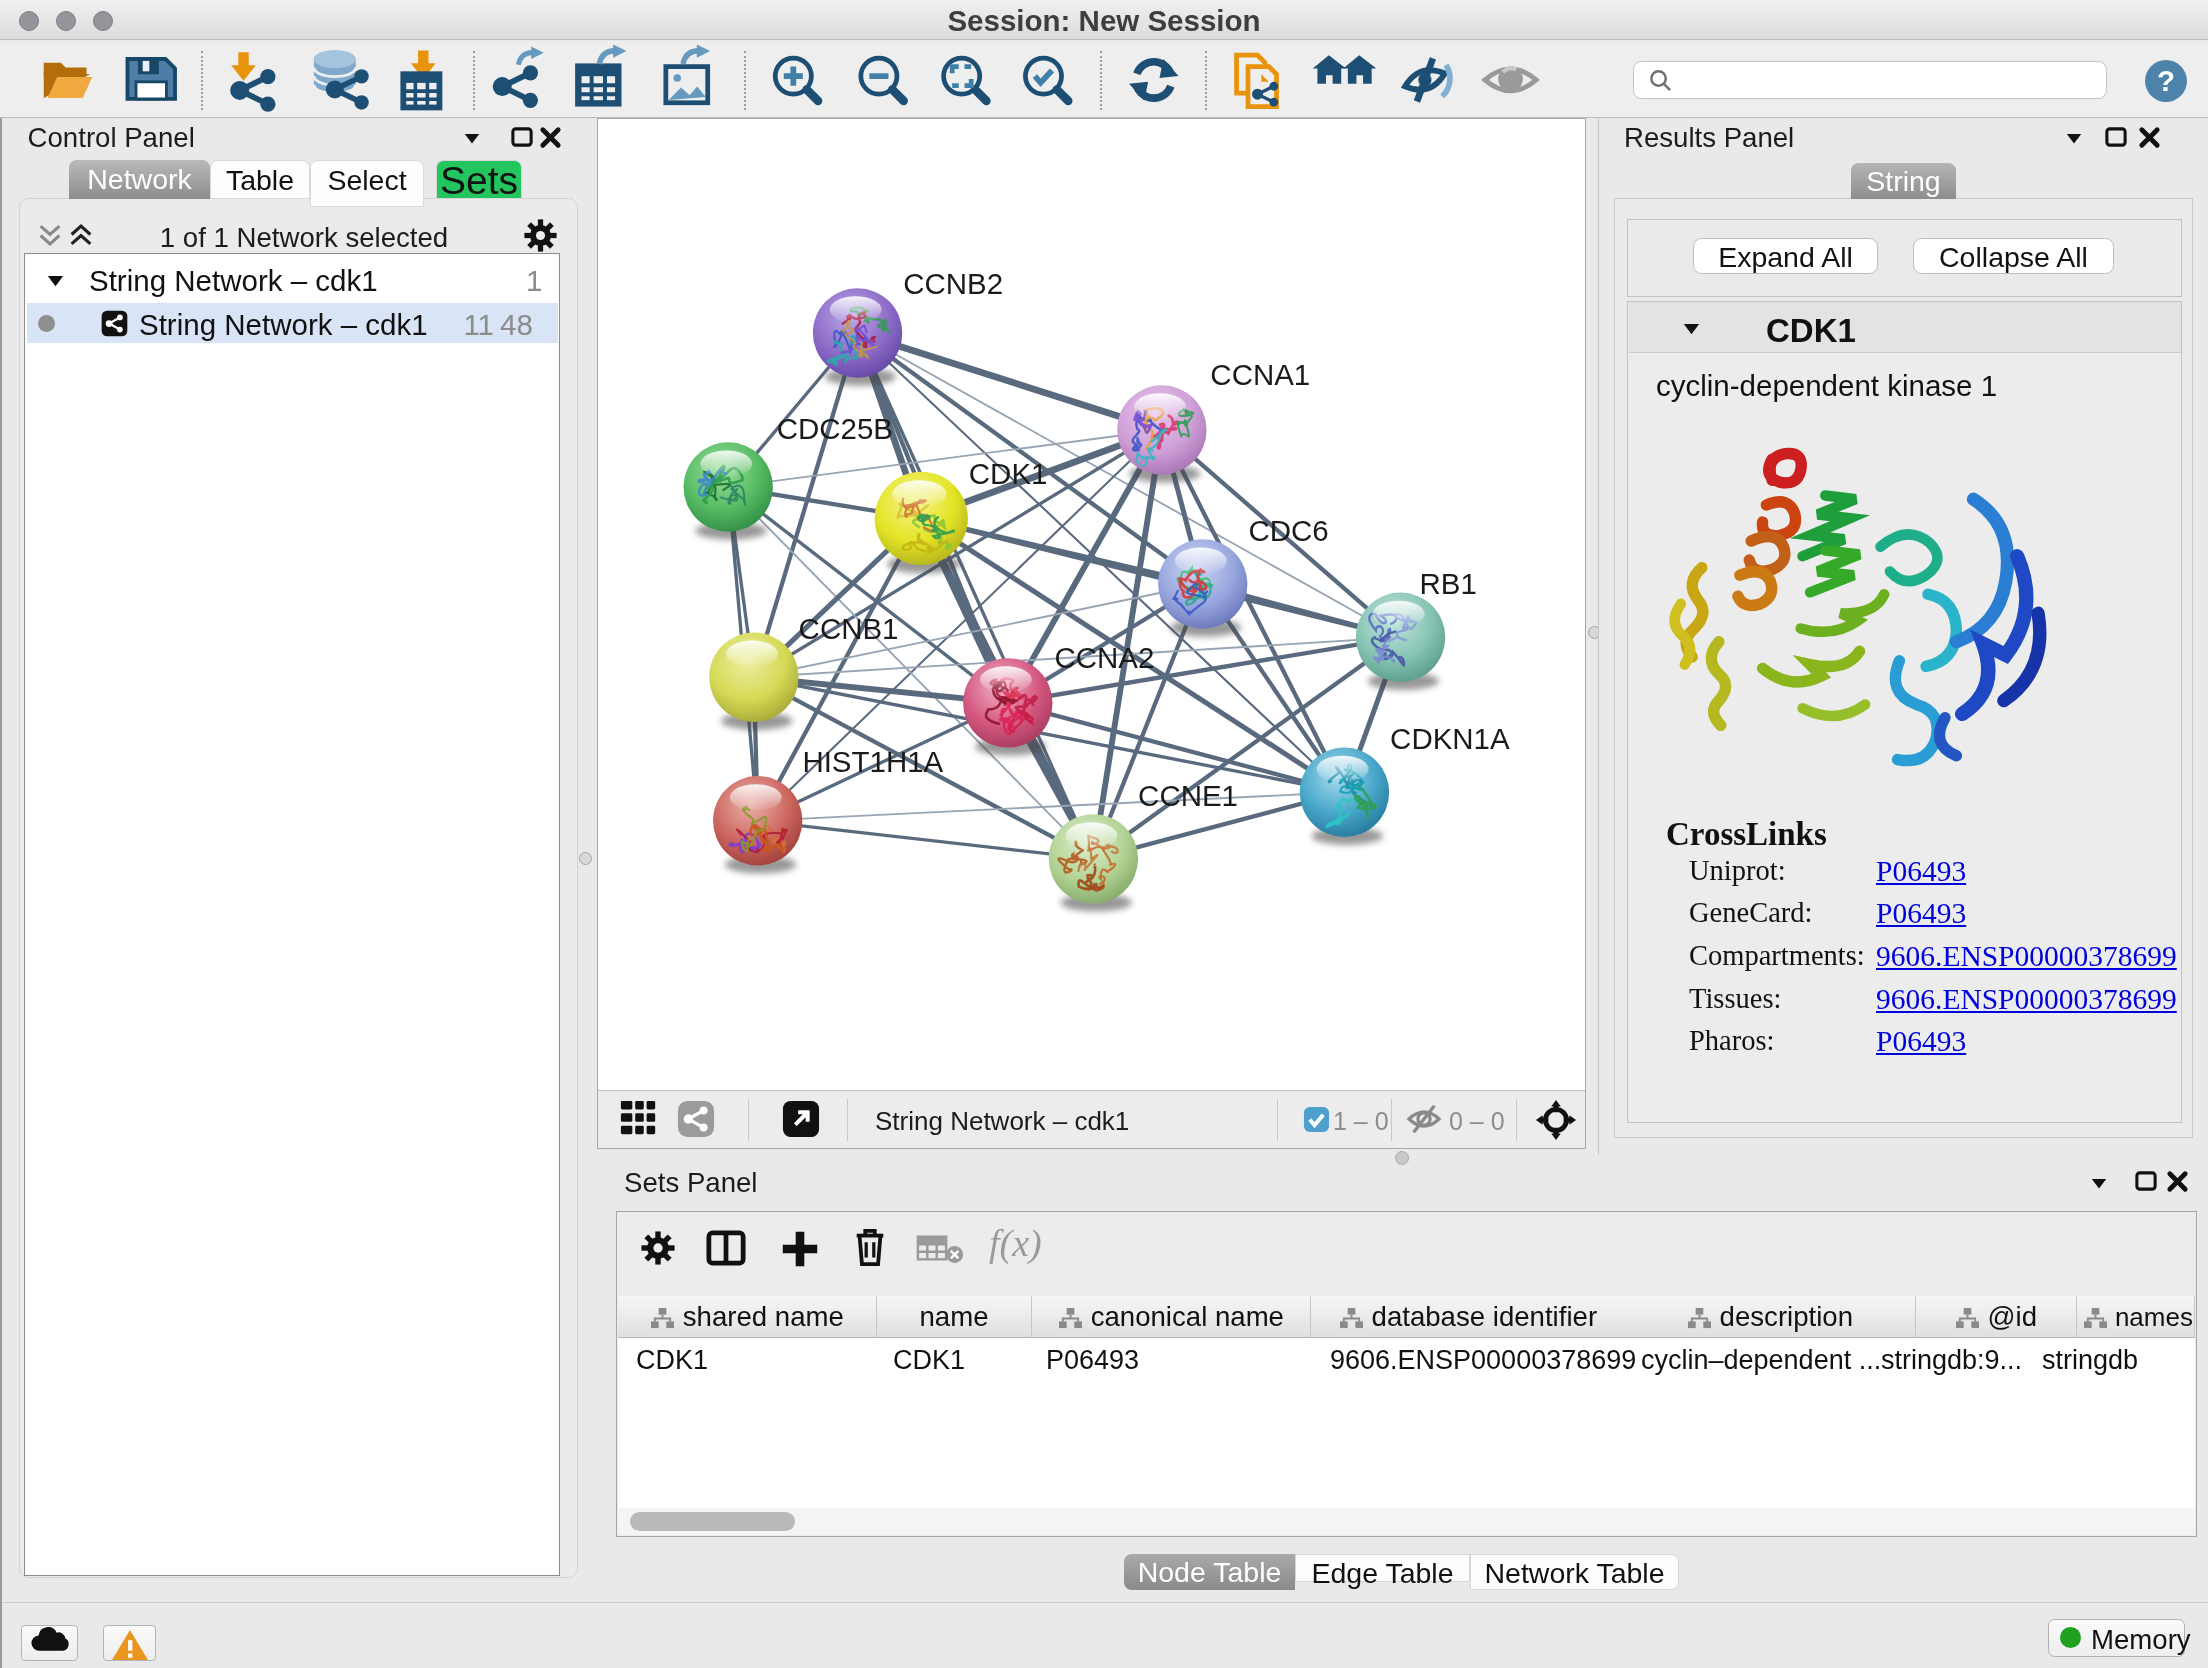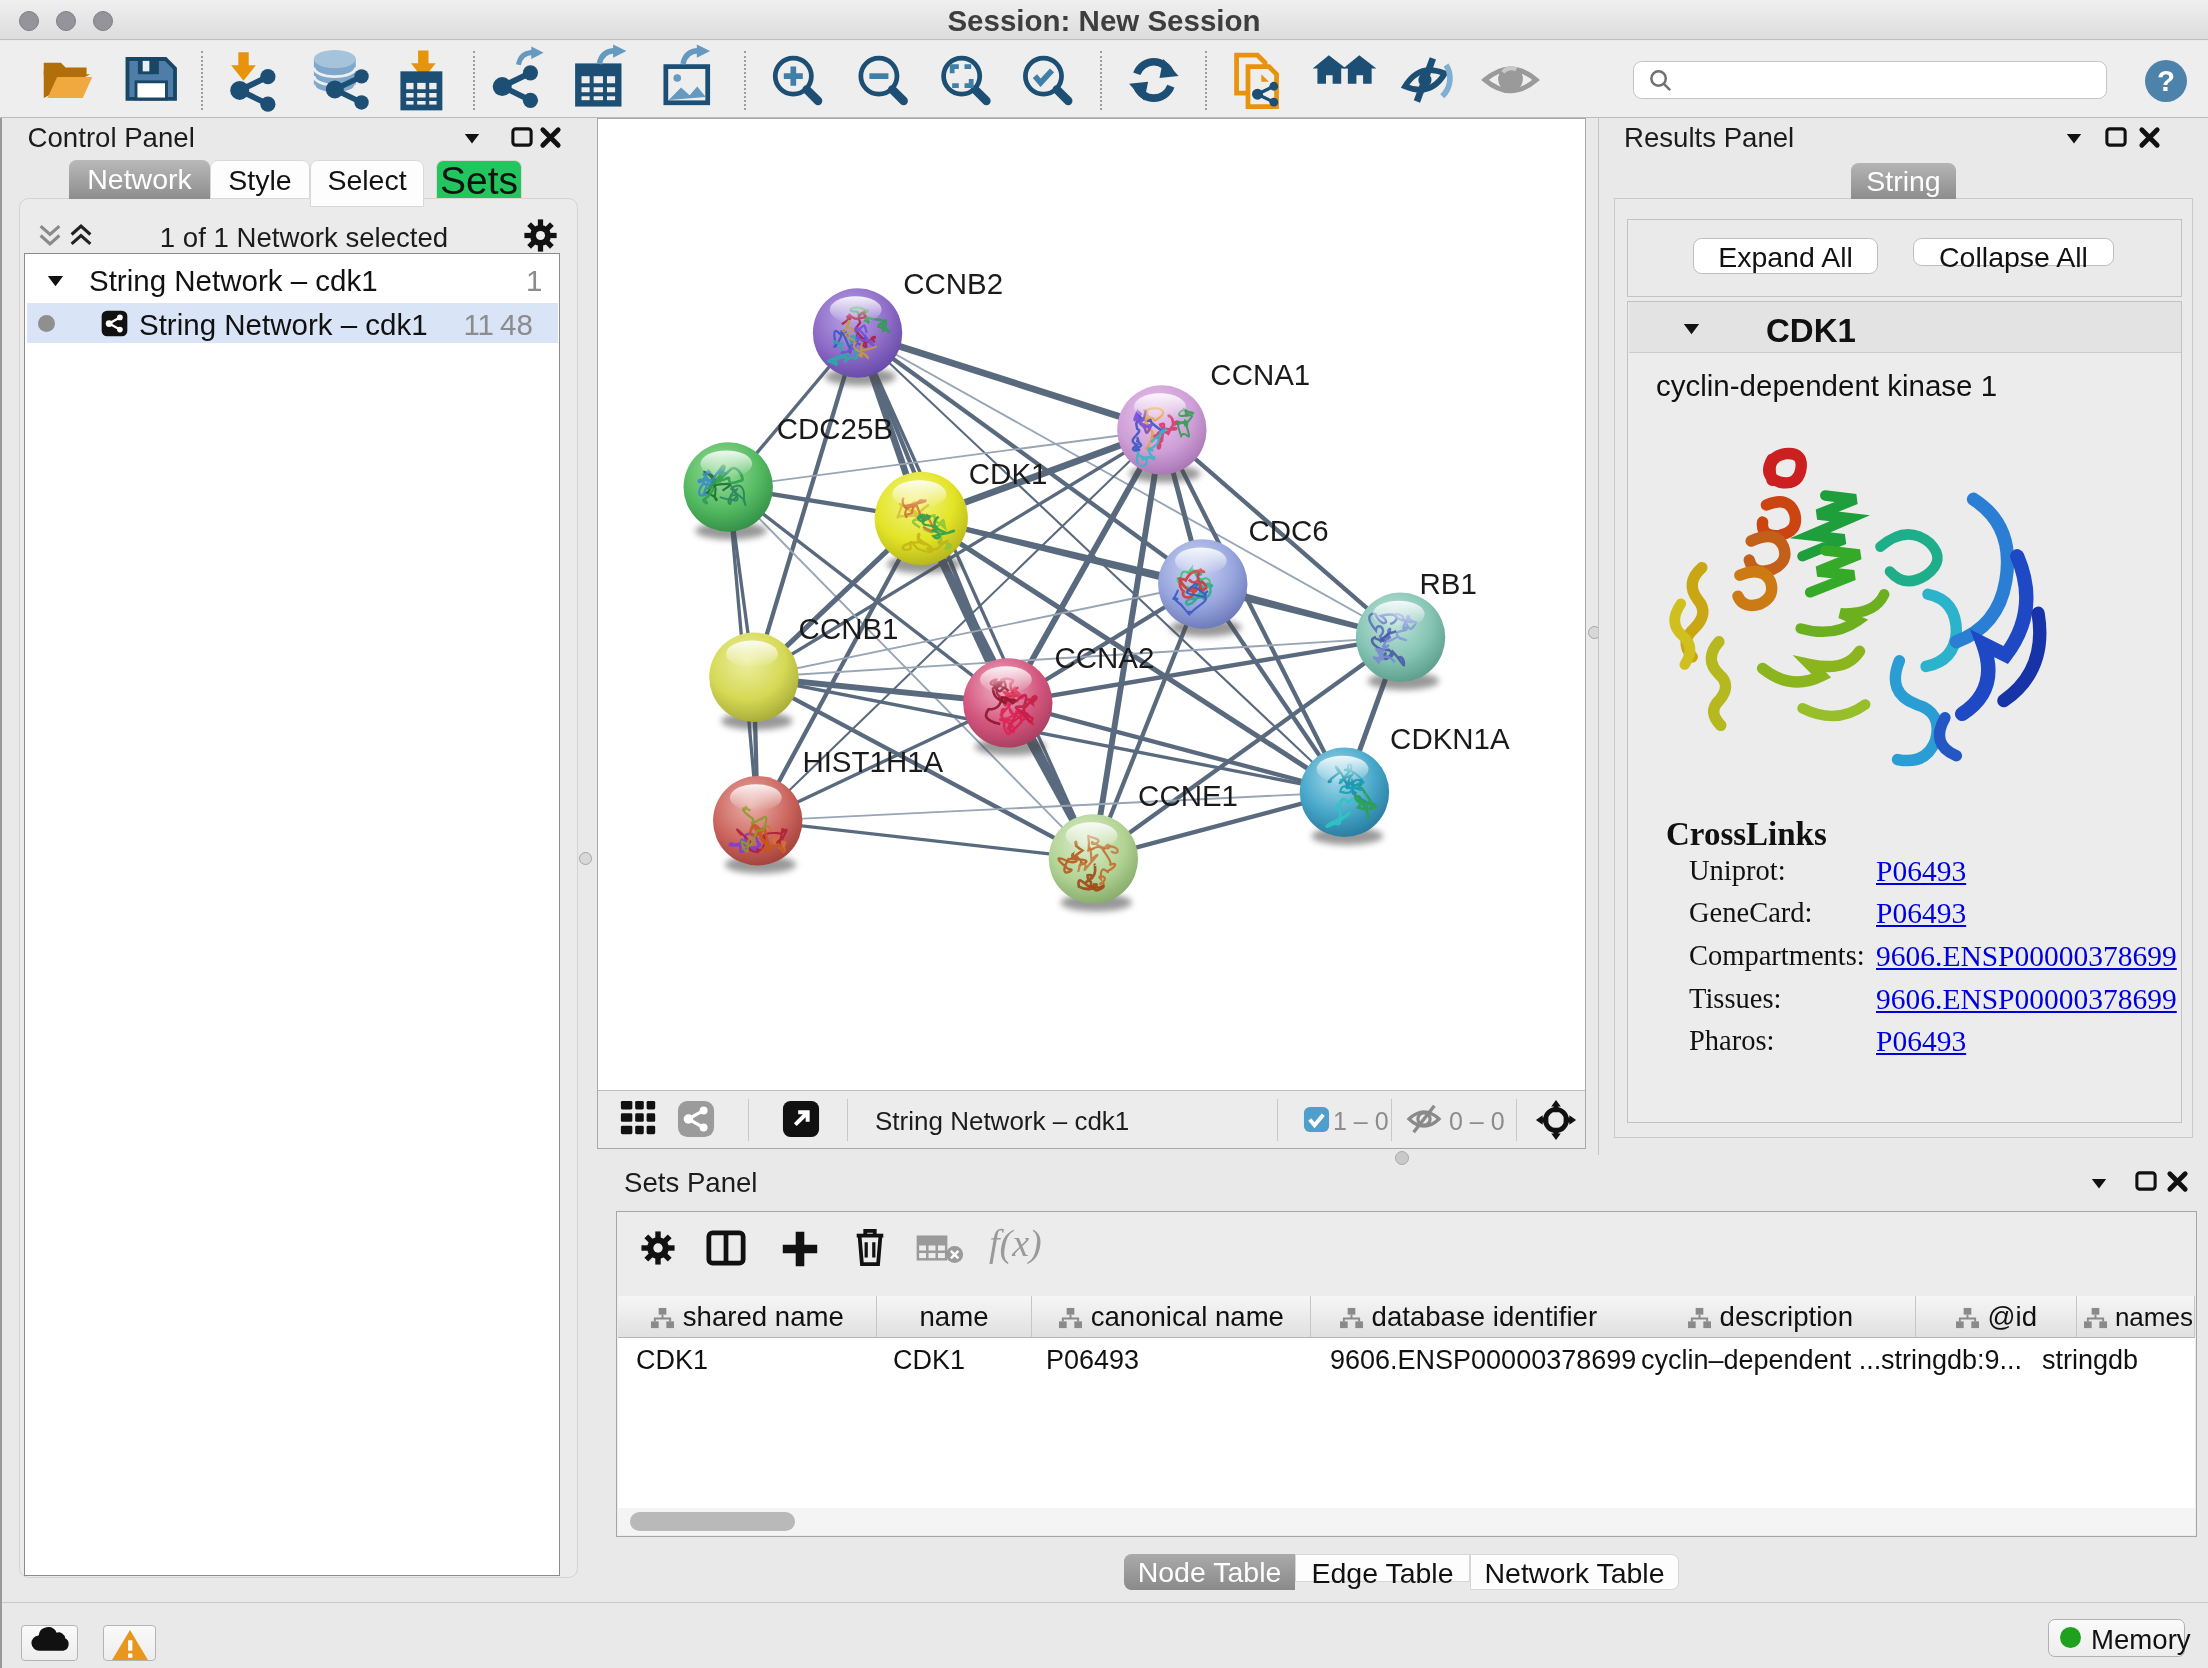--- a/index.html
+++ b/index.html
@@ -144,21 +144,21 @@
       <path d="M1 1 h18 l-9 12 z" fill="#111111"></path>
     </svg></div>
 <div class="abs" style="left:510px;top:125px;"><svg width="24" height="24" viewBox="0 0 25 25">
       <rect x="3" y="4" width="19" height="17" rx="3" fill="none" stroke="#111111" stroke-width="3.2"></rect>
     </svg></div>
 <div class="abs" style="left:538px;top:125px;"><svg width="25" height="25" viewBox="0 0 26 26">
       <path d="M5 5 L21 21 M21 5 L5 21" stroke="#111111" stroke-width="5" stroke-linecap="round"></path>
     </svg></div>
 <div class="abs" style="left:19px;top:198px;width:559px;height:1380px;background:#ebebeb;border:1px solid #d3d3d3;border-radius:9.5px;"></div>
 <div class="abs" style="left:69px;top:160px;width:141px;height:39px;background:linear-gradient(#b9b9b9,#8d8d8d);border-radius:7.6px 7.6px 0 0;color:#fff;font-size:28.5px;text-align:center;line-height:39px;">Network</div>
-<div class="abs" style="left:210px;top:160px;width:100px;height:39px;background:#fdfdfd;border:1px solid #d8d8d8;border-radius:7.6px 7.6px 0 0;color:#111;font-size:28.5px;text-align:center;line-height:39px;">Style</div>
+<div class="abs" style="left:210px;top:160px;width:100px;height:39px;background:#fdfdfd;border:1px solid #d8d8d8;border-radius:7.6px 7.6px 0 0;color:#111;font-size:28.5px;text-align:center;line-height:39px;">Table</div>
 <div class="abs" style="left:310px;top:160px;width:114px;height:47px;background:#fdfdfd;border:1px solid #d8d8d8;border-radius:7.6px 7.6px 0 0;color:#111;font-size:28.5px;text-align:center;line-height:39px;">Select</div>
 <div class="abs" style="left:436px;top:160px;width:86px;height:39px;background:#22c55e;border:1px solid #d8d8d8;border-radius:7.6px 7.6px 0 0;color:#111;font-size:39px;text-align:center;line-height:39px;">Sets</div>
 <div class="abs" style="left:34px;top:223px;"><svg width="32" height="25" viewBox="0 0 24 24">
       <path d="M3 3 l9 8 l9 -8 M3 12 l9 8 l9 -8" stroke="#8a8a8a" stroke-width="3" fill="none"></path>
     </svg></div>
 <div class="abs" style="left:65px;top:223px;"><svg width="32" height="25" viewBox="0 0 24 24">
       <path d="M3 11 l9 -8 l9 8 M3 20 l9 -8 l9 8" stroke="#222222" stroke-width="3" fill="none"></path>
     </svg></div>
 <div class="abs hdr" style="left:114px;top:222px;width:380px;text-align:center;">1 of 1 Network selected</div>
 <div class="abs" style="left:523px;top:218px;"><svg width="35" height="35" viewBox="0 0 37 37">
@@ -553,21 +553,21 @@
 <div class="abs" style="left:2104px;top:125px;"><svg width="24" height="24" viewBox="0 0 25 25">
       <rect x="3" y="4" width="19" height="17" rx="3" fill="none" stroke="#111111" stroke-width="3.2"></rect>
     </svg></div>
 <div class="abs" style="left:2137px;top:125px;"><svg width="25" height="25" viewBox="0 0 26 26">
       <path d="M5 5 L21 21 M21 5 L5 21" stroke="#111111" stroke-width="5" stroke-linecap="round"></path>
     </svg></div>
 <div class="abs" style="left:1614px;top:198px;width:579px;height:940px;background:#eaeaea;border:1px solid #c9c9c9;"></div>
 <div class="abs" style="left:1851px;top:163px;width:105px;height:36px;background:linear-gradient(#b5b5b5,#8d8d8d);border-radius:7.6px 7.6px 0 0;color:#fff;font-size:28.5px;text-align:center;line-height:36px;">String</div>
 <div class="abs" style="left:1627px;top:219px;width:555px;height:78px;background:#eaeaea;border:1.9px solid #c2c2c2;"></div>
 <div class="abs" style="left:1693px;top:238px;width:185px;height:36px;background:#ffffff;border:1px solid #bdbdbd;border-radius:8.6px;font-size:28.5px;color:#111;text-align:center;line-height:36px;">Expand All</div>
-<div class="abs" style="left:1913px;top:238px;width:201px;height:28px;background:#ffffff;border:1px solid #bdbdbd;border-radius:8.6px;font-size:28.5px;color:#111;text-align:center;line-height:36px;">Collapse All</div>
+<div class="abs" style="left:1913px;top:238px;width:201px;height:36px;background:#ffffff;border:1px solid #bdbdbd;border-radius:8.6px;font-size:28.5px;color:#111;text-align:center;line-height:36px;">Collapse All</div>
 <div class="abs" style="left:1627px;top:301px;width:555px;height:822px;background:#ececec;border:1.9px solid #c2c2c2;"></div>
 <div class="abs" style="left:1629px;top:302px;width:552px;height:51px;background:#e3e3e3;border-bottom:1px solid #cccccc;"></div>
 <div class="abs" style="left:1683px;top:321px;"><svg width="17" height="12.4" viewBox="0 0 20 14">
       <path d="M1 1 h18 l-9 12 z" fill="#111111"></path>
     </svg></div>
 <div class="abs" style="left:1766px;top:312px;font-size:33px;font-weight:bold;color:#111;">CDK1</div>
 <div class="abs" style="left:1656px;top:369px;font-size:29.5px;color:#111;">cyclin-dependent kinase 1</div>
 <div class="abs" style="left:1660px;top:442px;"><svg width="399" height="333" viewBox="0 0 420 350">
       <path d="M118 40 q-8 -24 14 -28 q20 -2 16 18 q-4 16 -22 12 q-18 -6 -8 -24" stroke="#cc1f1f" stroke-width="12" fill="none" stroke-linecap="round"></path>
       <path d="M112 66 q24 -10 30 10 q4 18 -16 22 q-20 2 -18 -14" stroke="#cc4410" stroke-width="12" fill="none" stroke-linecap="round"></path>

